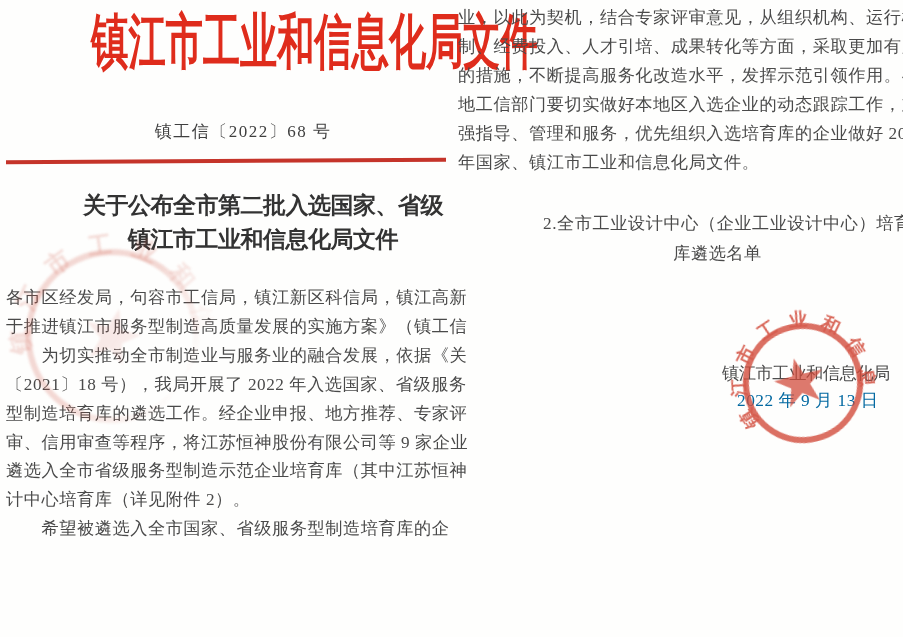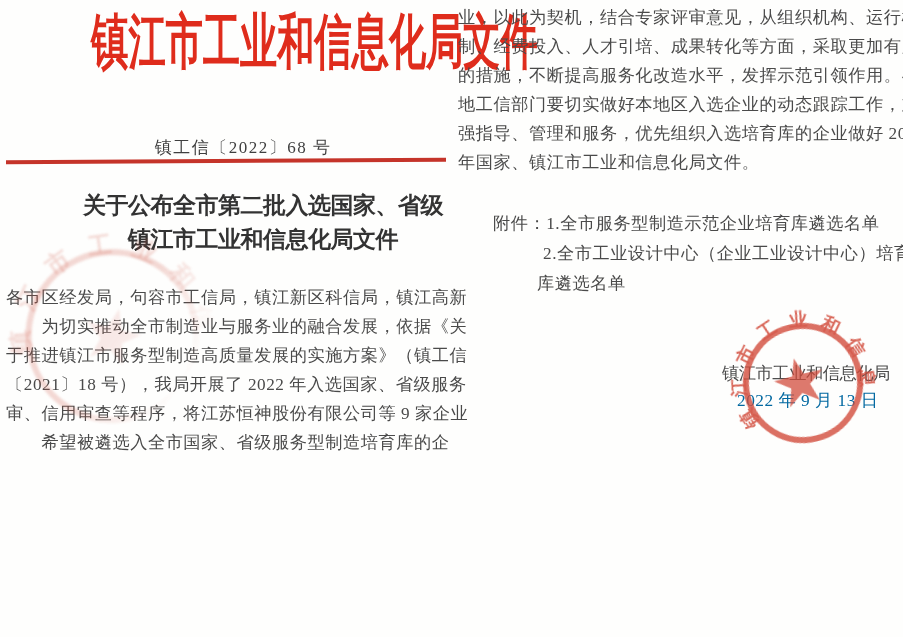--- a/index.html
+++ b/index.html
@@ -25,21 +25,21 @@
     position:absolute;left:6px;top:7px;width:449px;height:72px;
     color:var(--header-red);
     font-weight:bold;font-size:60px;line-height:70px;
     white-space:nowrap;text-align:center;
     transform:scaleX(0.62);transform-origin:50% 0;
   }
   .red-frag{
     position:absolute;left:6px;top:0;width:449px;height:8px;overflow:hidden;
   }
   .doc-number{
-    position:absolute;left:8px;top:136px;width:470px;
+    position:absolute;left:8px;top:120px;width:470px;
     text-align:center;font-size:17px;letter-spacing:1.5px;color:#3f3f3f;
   }
   .red-rule{
     position:absolute;left:6px;top:159px;width:440px;height:3.6px;
     background:var(--rule-red);transform:rotate(-0.35deg);
   }
   .notice-title{
     position:absolute;left:0;top:189px;width:432px;
     text-align:center;font-weight:bold;font-size:23px;line-height:33.5px;
     color:var(--title-ink);letter-spacing:-0.5px;padding-left:47px;
@@ -52,21 +52,21 @@
   .left-body{position:absolute;left:6px;top:284px;width:452px;}
 
   
   .right-body{position:absolute;left:458px;top:4px;width:440px;}
   .attachments{
     position:absolute;left:458px;top:209px;width:440px;
     font-size:17.2px;line-height:30px;letter-spacing:0.55px;color:var(--body-ink);
   }
   .attachments .att-1{padding-left:35px;white-space:nowrap;}
   .attachments .att-2{padding-left:85px;white-space:nowrap;}
-  .attachments .att-3{padding-left:79px;white-space:nowrap;}
+  .attachments .att-3{padding-left:79px;white-space:nowrap;text-align:center;}
   .sig-agency{
     position:absolute;left:722px;top:361px;
     font-size:17.3px;letter-spacing:-0.5px;color:#4d4d4d;white-space:nowrap;
   }
   .sig-date{
     position:absolute;left:737px;top:388px;
     font-size:17.3px;letter-spacing:0.5px;color:#0369a1;white-space:nowrap;
   }
 
   
@@ -98,24 +98,27 @@
 
   <div class="red-rule"></div>
 
   <div class="notice-title">
     <div>关于公布全市第二批入选国家、省级</div>
     <div>镇江市工业和信息化局文件</div>
   </div>
 
   <div class="left-body body-lines">
       <div class="line">各市区经发局，句容市工信局，镇江新区科信局，镇江高新</div>
+      <div class="line">于推进镇江市服务型制造高质量发展的实施方案》（镇工信</div>
       <div class="line">　　为切实推动全市制造业与服务业的融合发展，依据《关</div>
-      <div class="line">于推进镇江市服务型制造高质量发展的实施方案》（镇工信</div>
       <div class="line">〔2021〕18 号），我局开展了 2022 年入选国家、省级服务</div>
+      <div class="line">型制造培育库的遴选工作。经企业申报、地方推荐、专家评</div>
       <div class="line">审、信用审查等程序，将江苏恒神股份有限公司等 9 家企业</div>
+      <div class="line">遴选入全市省级服务型制造示范企业培育库（其中江苏恒神</div>
+      <div class="line">计中心培育库（详见附件 2）。</div>
       <div class="line">　　希望被遴选入全市国家、省级服务型制造培育库的企</div>
     </div>
 
   <svg class="ghost-seal" viewBox="0 0 220 220" width="220" height="220" aria-hidden="true">
     <defs>
       <path id="ghostArc" d="M 38,152 A 84,84 0 1 1 182,152" fill="none"></path>
     </defs>
     <circle cx="110" cy="108" r="84" fill="none" style="stroke:var(--ghost-red);stroke-width:6;"></circle>
     <text font-size="24" font-weight="bold" style="fill:var(--ghost-red);">
       <textPath href="#ghostArc" startOffset="8" textLength="400">镇江市工业和信息化局</textPath>
@@ -126,21 +129,20 @@
   <div class="right-body body-lines">
       <div class="line">业，以此为契机，结合专家评审意见，从组织机构、运行机</div>
       <div class="line">制、经费投入、人才引培、成果转化等方面，采取更加有力</div>
       <div class="line">的措施，不断提高服务化改造水平，发挥示范引领作用。各</div>
       <div class="line">地工信部门要切实做好本地区入选企业的动态跟踪工作，加</div>
       <div class="line">强指导、管理和服务，优先组织入选培育库的企业做好 2023</div>
       <div class="line">年国家、镇江市工业和信息化局文件。</div>
     </div>
 
   <div class="attachments">
-    <div class="att-1">附件：1.全市服务型制造示范企业培育库遴选名单</div>
     <div class="att-2">2.全市工业设计中心（企业工业设计中心）培育</div>
     <div class="att-3">库遴选名单</div>
   </div>
 
   <div class="sig-agency">镇江市工业和信息化局</div>
   <div class="sig-date">2022 年 9 月 13 日</div>
 
   <svg class="seal" viewBox="0 0 150 150" width="150" height="150" aria-hidden="true">
     <defs>
       <path id="sealArc" d="M 25,105 A 58,58 0 1 1 125,105" fill="none"></path>

